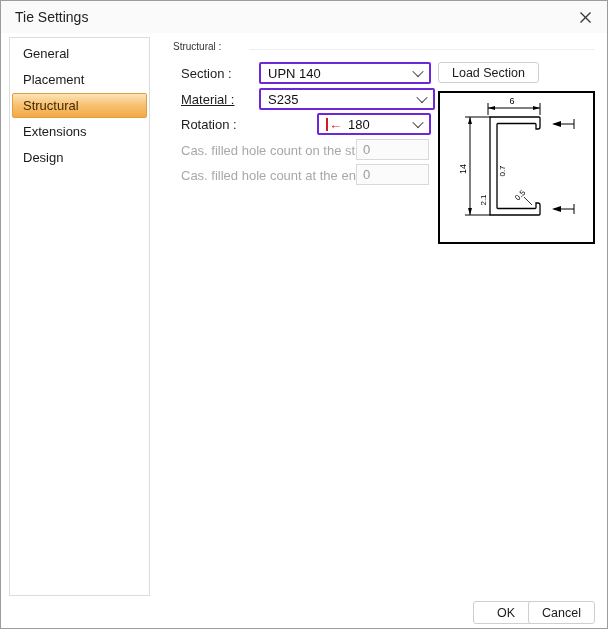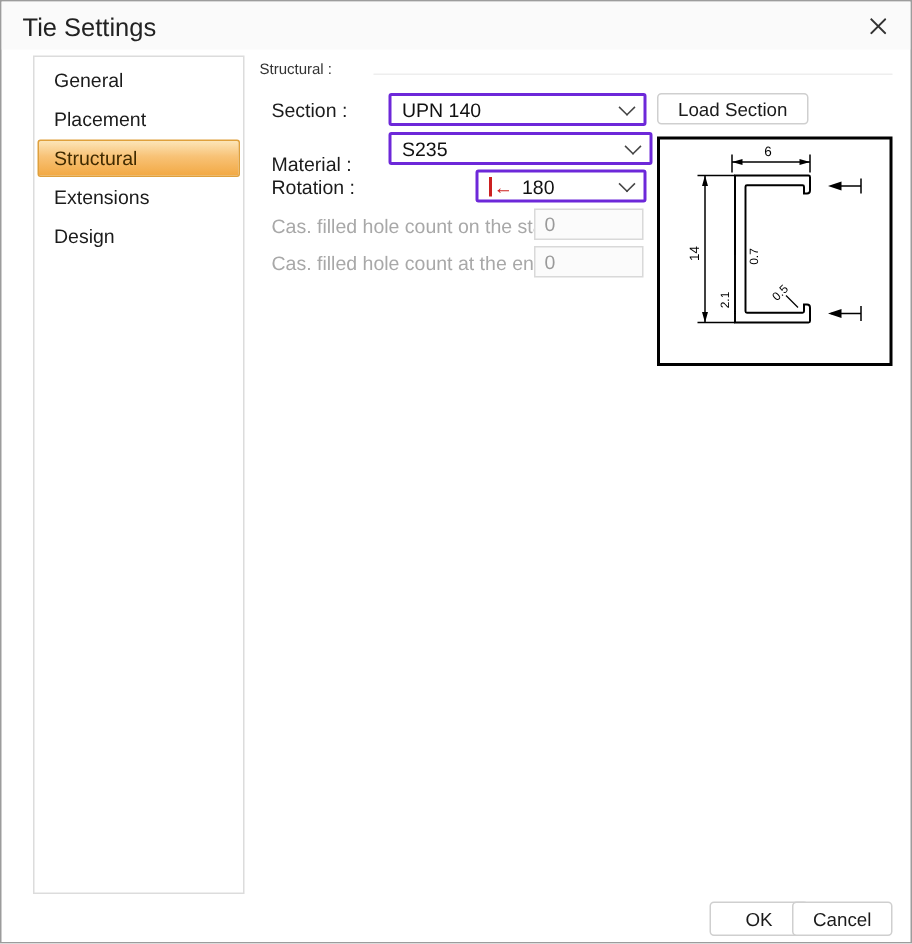--- a/index.html
+++ b/index.html
@@ -4,31 +4,31 @@
 <style>
   html,body { margin:0; padding:0; background:#e8e8e8; }
   .dialog {
     position:relative; width:608px; height:629px; box-sizing:border-box;
     background:#ffffff; border:1px solid #9c9c9c;
     font-family:"Liberation Sans", sans-serif; font-size:13px; color:#1b1b1b;
     overflow:hidden;
   }
   
   .titlebar { position:absolute; top:0; left:0; right:0; height:32px; background:#fafafa; }
-  .title { position:absolute; left:14px; top:8px; font-size:17px; color:#222; }
+  .title { position:absolute; left:14px; top:8px; font-size:14px; color:#222; }
   .close-btn {
     position:absolute; right:5px; top:3px; width:34px; height:26px;
     display:flex; align-items:center; justify-content:center; cursor:pointer;
   }
   .close-btn svg { display:block; }
 
   
   .sidebar {
     position:absolute; left:8px; top:36px; width:141px; height:559px;
-    background:#ffffff; border:1px solid #dcdcdc; box-sizing:border-box; padding-top:2px;margin-left:13px;
+    background:#ffffff; border:1px solid #dcdcdc; box-sizing:border-box; padding-top:2px;
   }
   .side-item {
     margin:1px 2px; height:25px; display:flex; align-items:center;
     padding-left:10px; font-size:13px; color:#1b1b1b; border:1px solid transparent;
     border-radius:2px; cursor:pointer; box-sizing:border-box;
   }
   .side-item.selected {
     background:linear-gradient(180deg,#fce5b8 0%, #f8c276 45%, #f2a944 100%);
     border:1px solid #dfa03c; color:#3f2a00;
   }
@@ -115,21 +115,21 @@
   <div class="group-title">Structural :</div>
   <div class="group-line"></div>
 
   <div class="field-label" style="left:180px; top:65px;">Section :</div>
   <div class="combo" style="left:258px; top:61px; width:172px;">
     <span class="value">UPN 140</span>
     <span class="chev"></span>
   </div>
   <div class="btn" style="left:437px; top:61px; width:101px; height:21px;">Load Section</div>
 
-  <div class="field-label" style="left:180px; top:101px;">Material :</div>
+  <div class="field-label" style="left:180px; top:91px;text-decoration:underline;">Material :</div>
   <div class="combo" style="left:258px; top:87px; width:176px;">
     <span class="value">S235</span>
     <span class="chev"></span>
   </div>
 
   <div class="field-label" style="left:180px; top:116px;">Rotation :</div>
   <div class="combo" style="left:316px; top:112px; width:114px;">
     <span class="rot-icon">←</span>
     <span class="value">180</span>
     <span class="chev"></span>

